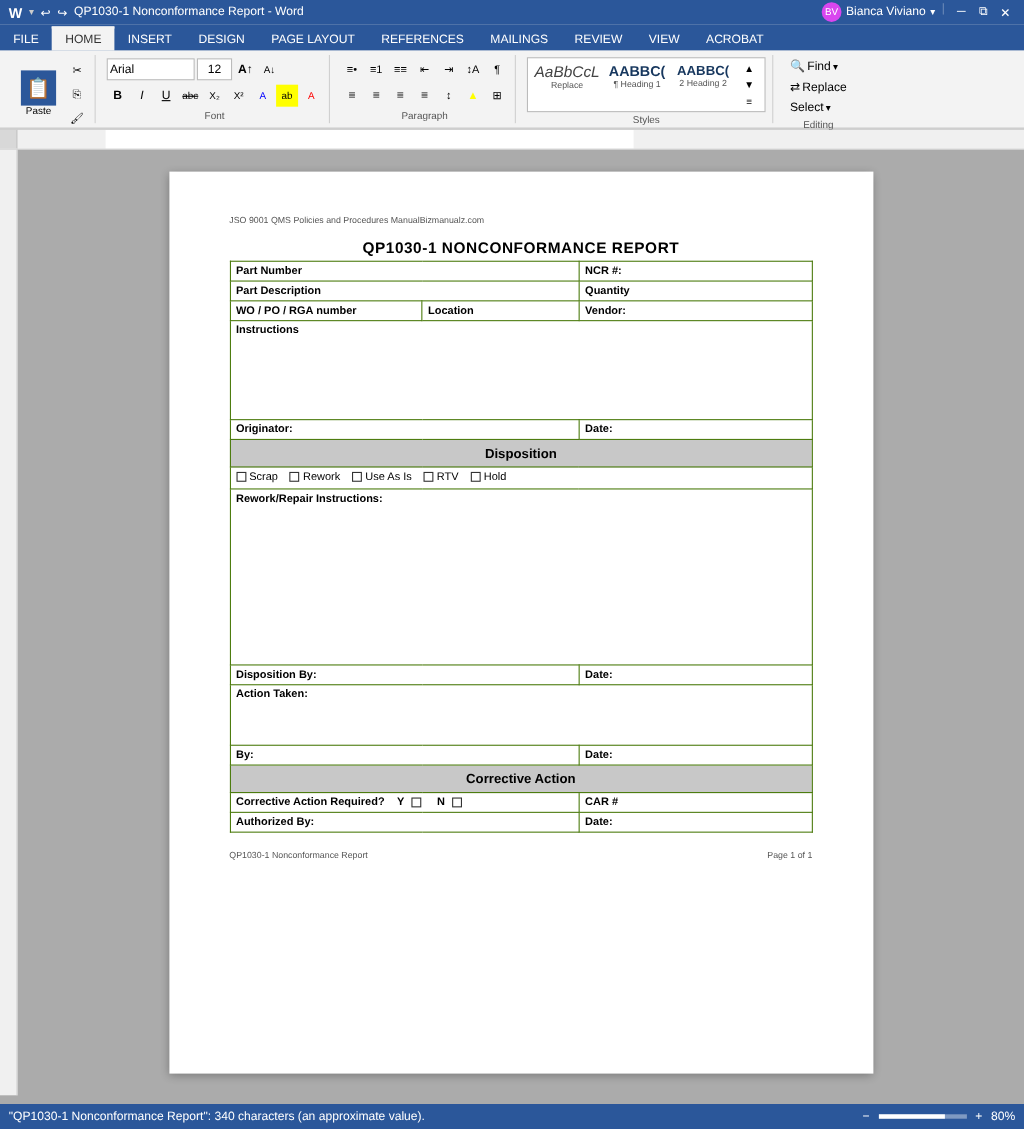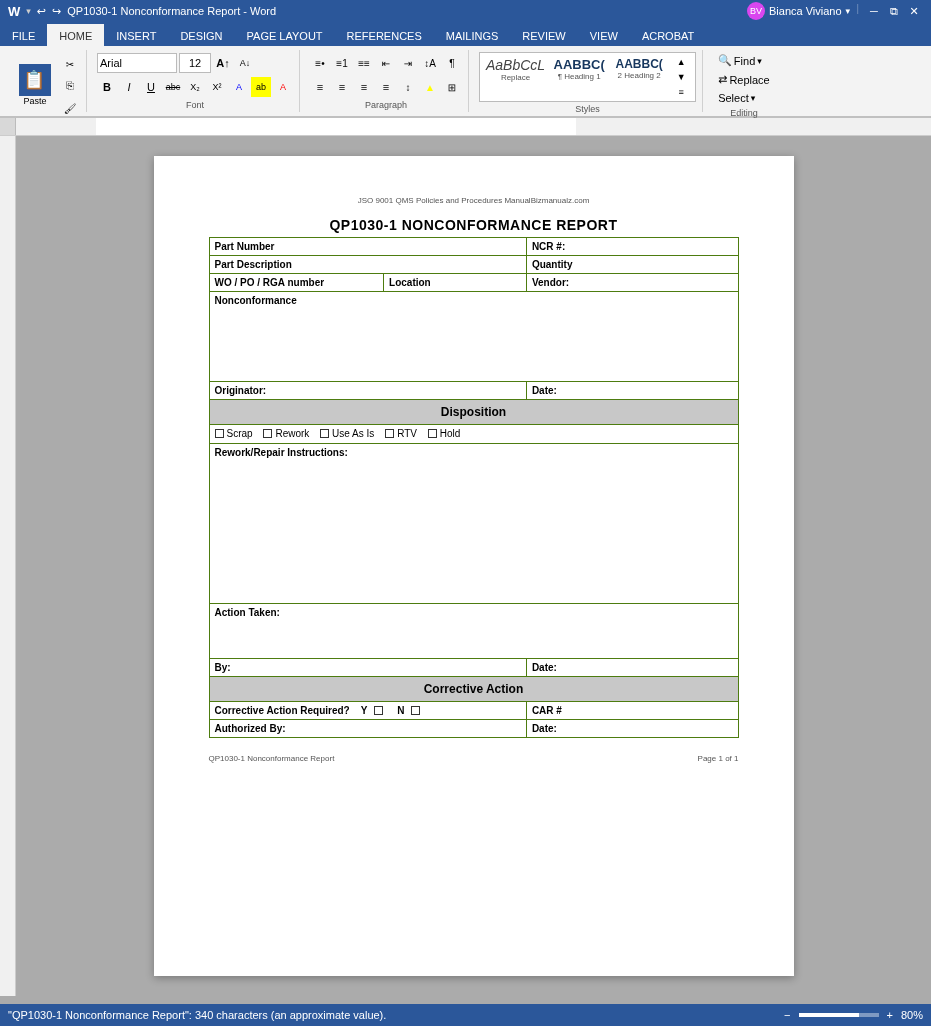--- a/index.html
+++ b/index.html
@@ -202,21 +202,21 @@
       width: 640px;
       min-height: 820px;
       box-shadow: 0 2px 8px rgba(0,0,0,0.3);
       padding: 40px 55px 40px 55px;
       position: relative;
     }
 
     
     .doc-header {
       display: flex;
-      justify-content: center;
+      justify-content: flex-start;
       font-size: 8px;
       color: #555;
       margin-bottom: 12px;
     }
     .doc-title {
       text-align: center;
       font-size: 14px;
       font-weight: bold;
       margin-bottom: 4px;
       letter-spacing: 0.5px;
@@ -521,21 +521,21 @@
           <td class="label-cell">Quantity</td>
         </tr>
 
         <tr>
           <td class="label-cell" style="width:33%;margin-top:26px;">WO / PO / RGA number</td>
           <td class="label-cell" style="width:27%;">Location</td>
           <td class="label-cell">Vendor:</td>
         </tr>
 
         <tr>
-          <td colspan="3" class="label-cell tall-cell">Nonconformance</td>
+          <td colspan="3" class="label-cell tall-cell">Instructions</td>
         </tr>
 
         <tr>
           <td colspan="2" class="label-cell">Originator:</td>
           <td class="label-cell">Date:</td>
         </tr>
 
         <tr>
           <td colspan="3" class="section-header">Disposition</td>
         </tr>
@@ -562,20 +562,24 @@
               <span class="checkbox-box"></span>
               <span>Hold</span>
             </span>
           </td>
         </tr>
 
         <tr>
           <td colspan="3" class="label-cell instruction-cell">Rework/Repair Instructions:</td>
         </tr>
 
+        <tr>
+          <td colspan="2" class="label-cell">Disposition By:</td>
+          <td class="label-cell">Date:</td>
+        </tr>
 
         <tr>
           <td colspan="3" class="label-cell medium-cell">Action Taken:</td>
         </tr>
 
         <tr>
           <td colspan="2" class="label-cell">By:</td>
           <td class="label-cell">Date:</td>
         </tr>
 

